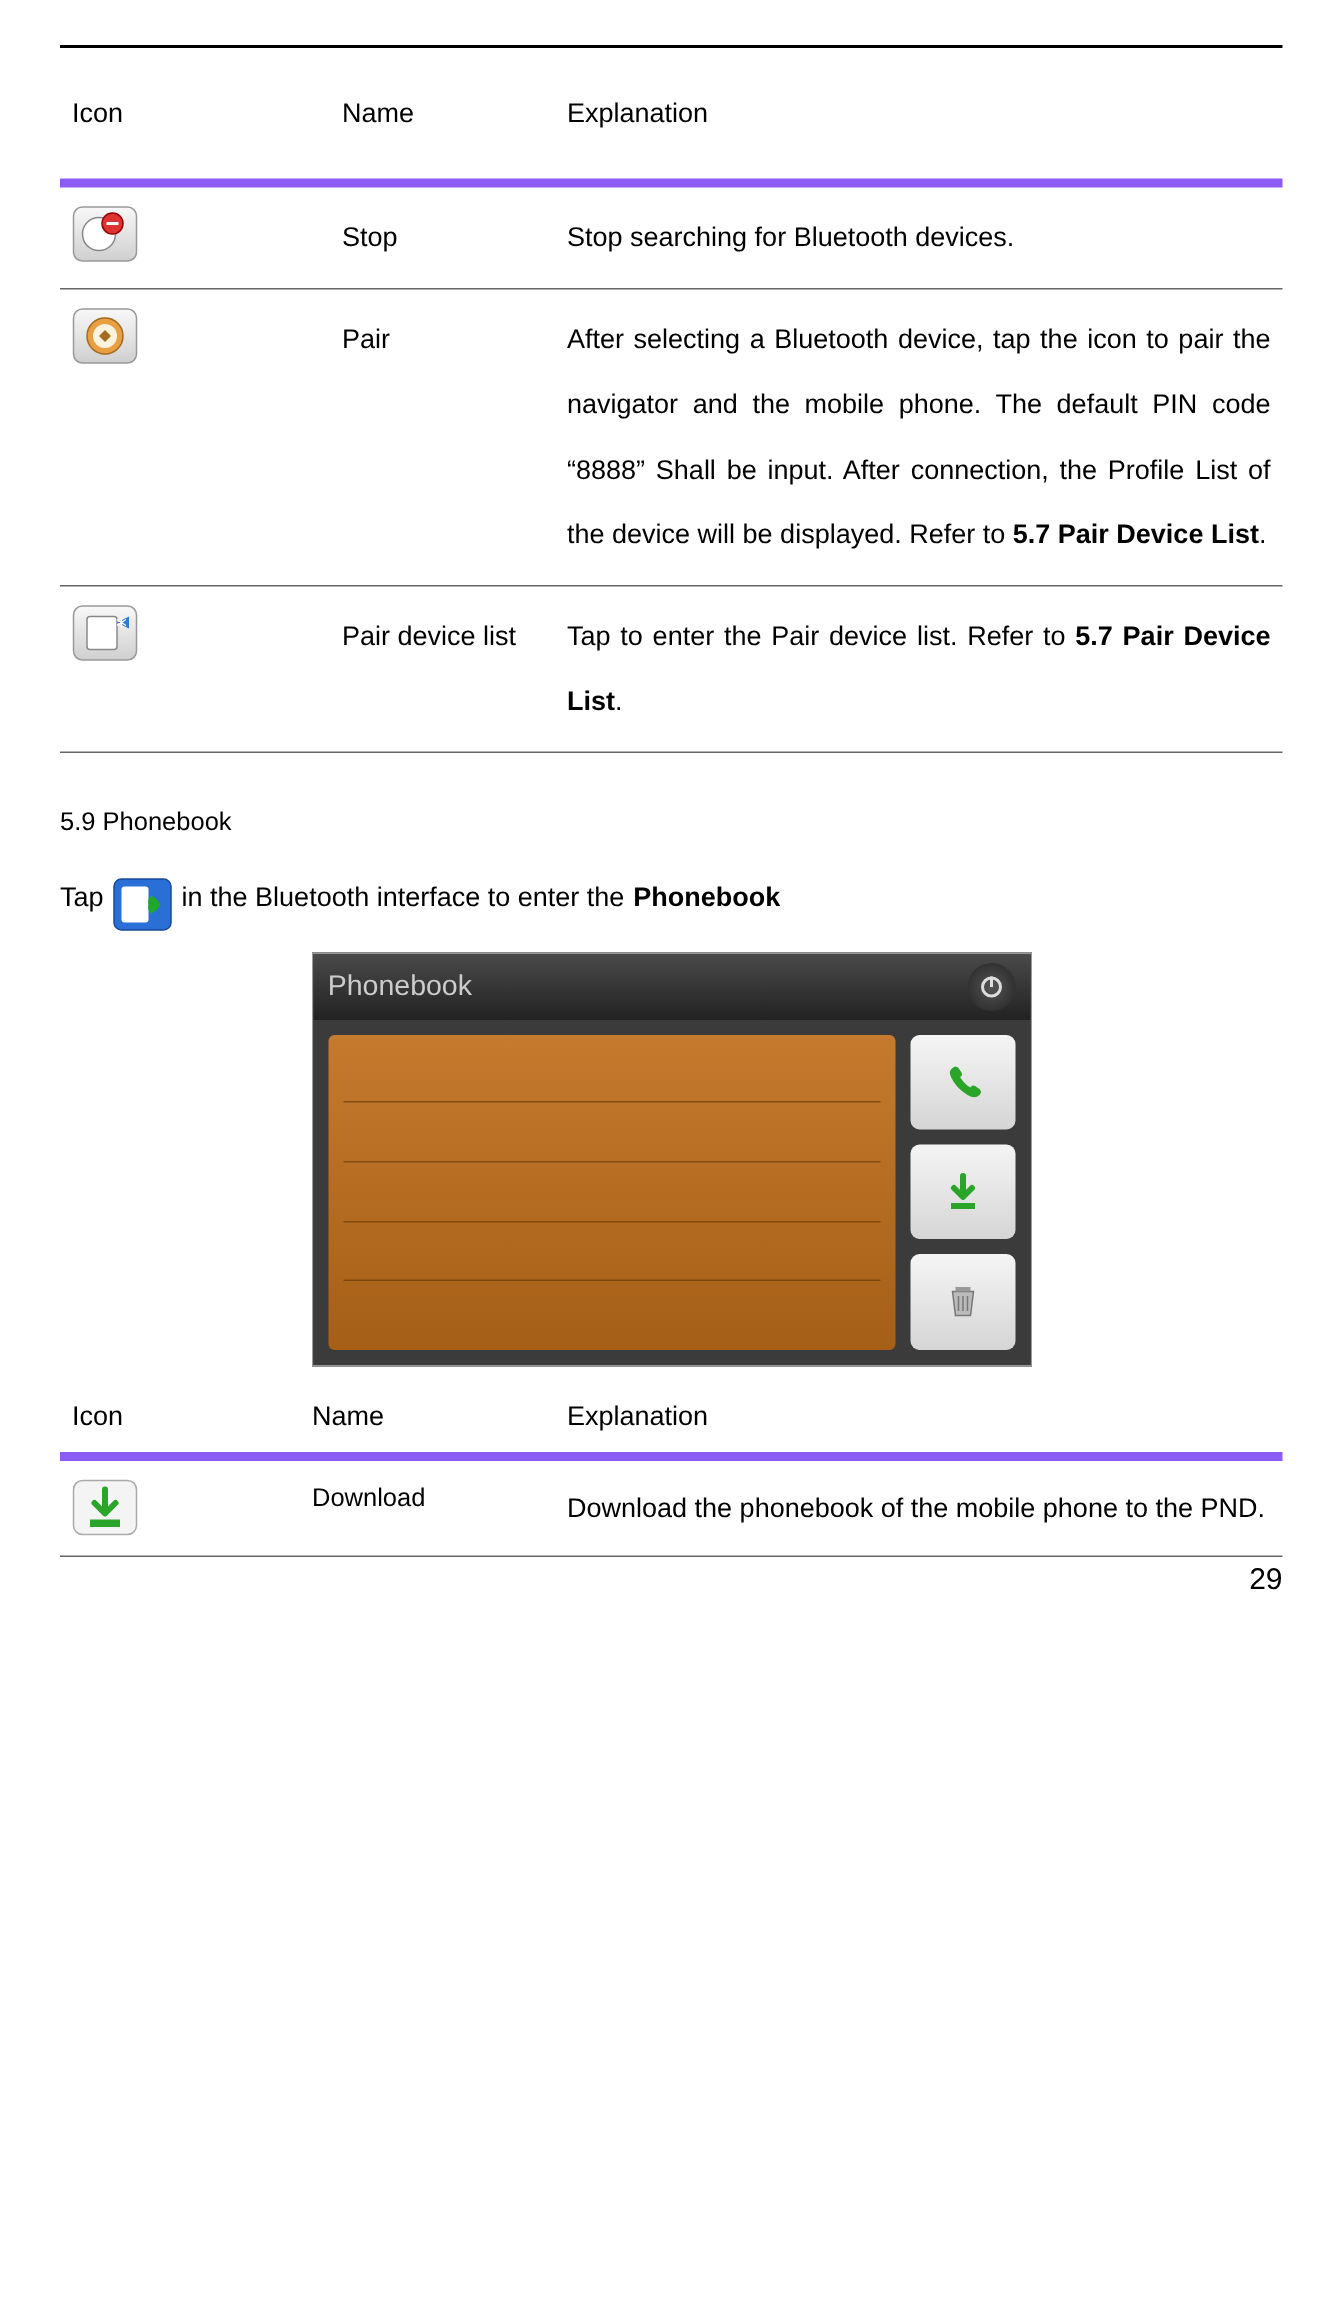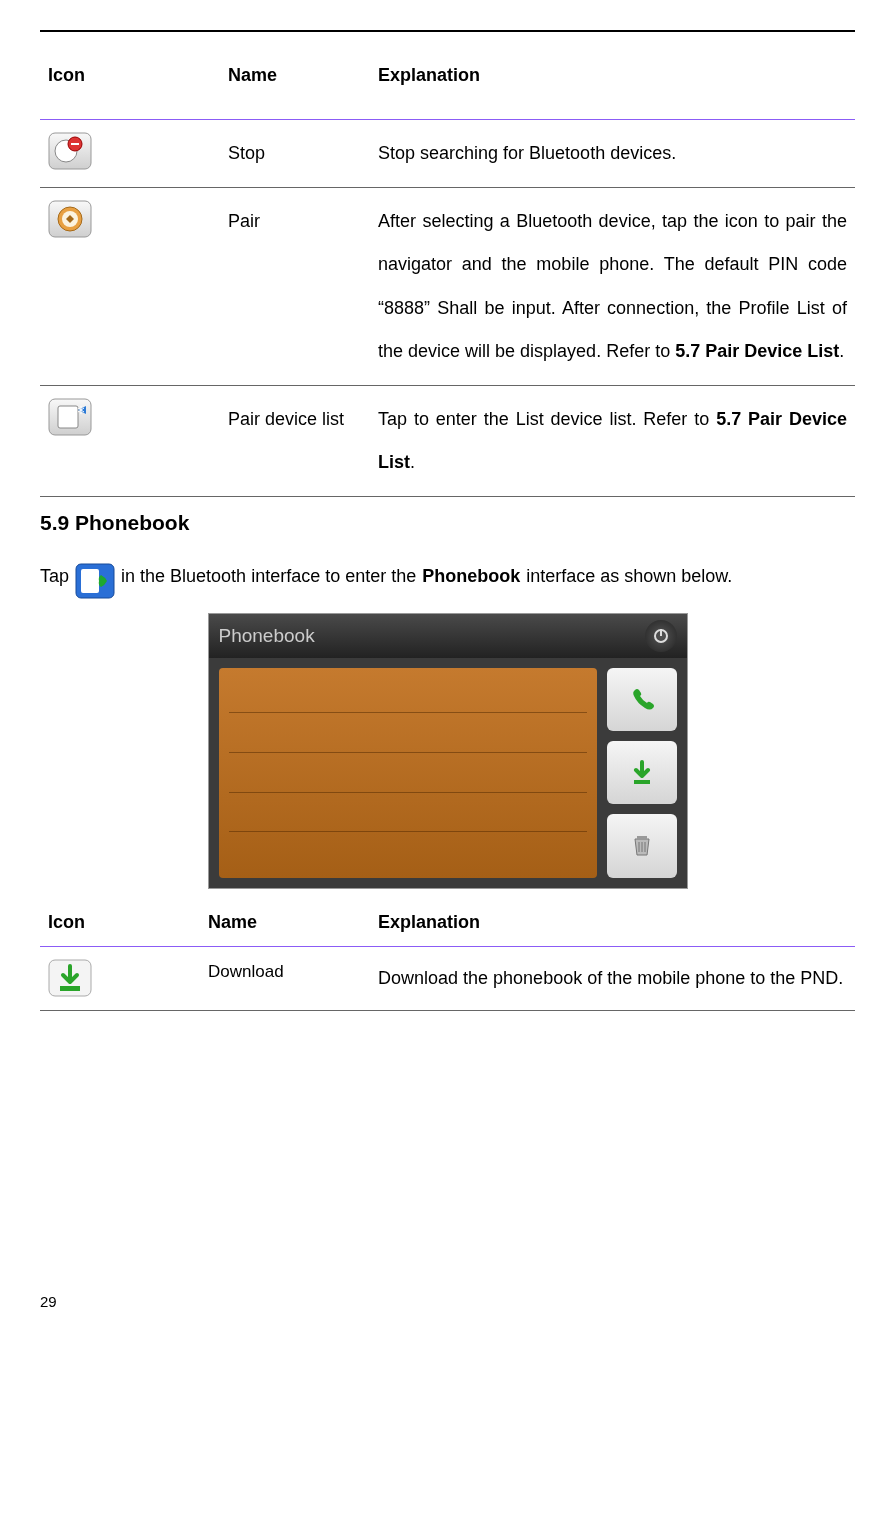--- a/index.html
+++ b/index.html
@@ -15,23 +15,23 @@
   .page-border-top {
     border-top: 2px solid #000;
     margin-bottom: 20px;
   }
   table.icon-table {
     width: 100%;
     border-collapse: collapse;
   }
   table.icon-table th {
     text-align: left;
-    font-weight: bold;
+    font-weight: normal;
     padding: 10px 8px 30px 8px;
-    border-bottom: 1px solid #8b5cf6;
+    border-bottom: 6px solid #8b5cf6;
     vertical-align: top;
   }
   table.icon-table th.col-icon { width: 180px; }
   table.icon-table th.col-name { width: 150px; }
   table.icon-table th.col-expl { }
   table.icon-table td {
     padding: 12px 8px;
     border-bottom: 1px solid #666;
     vertical-align: top;
     text-align: left;
@@ -42,23 +42,23 @@
   }
   table.icon-table2 td.td-expl {
     line-height: 1.6;
     margin-top: 48px;
   }
   table.icon-table td.td-name {
     line-height: 2.4;
   }
   .bold { font-weight: bold; }
   h3.section {
-    font-size: 21px;
-    font-weight: bold;
-    margin: 10px 0 24px 0;
+    font-size: 17px;
+    font-weight: normal;
+    margin: 33px 0 24px 0;
   }
   .intro-line {
     margin-bottom: 14px;
     display: flex;
     align-items: flex-start;
     flex-wrap: wrap;
     gap: 6px;
   }
   
   .mini-icon {
@@ -74,23 +74,22 @@
     height: 100%;
   }
   .phonebook-screenshot {
     width: 480px;
     margin: 0 auto 10px auto;
     display: block;
     border: 1px solid #999;
     background: #000;
   }
   .page-number {
-    text-align: left;
-    margin-top: 280px;
-    font-size: 15px;
+    text-align: right;
+    font-size: 20px;
   }
   .pb-header {
     display: flex;
     align-items: center;
     justify-content: space-between;
     background: linear-gradient(#4a4a4a, #222);
     padding: 6px 10px;
   }
   .pb-title {
     color: #ccc;
@@ -210,40 +209,39 @@
               </defs>
             <rect x="1" y="1" width="42" height="36" rx="6" fill="url(#g3)" stroke="#999"></rect>
             <rect x="10" y="8" width="20" height="22" rx="2" fill="#fff" stroke="#888"></rect>
             <polygon points="30,12 38,8 38,16" fill="#2b7ad6"></polygon>
             <path d="M33 8 L33 16 M30 10 L36 14 M30 14 L36 10" stroke="#fff" stroke-width="1"></path>
           </svg>
         </span>
       </td>
       <td class="td-name" style="text-align:justify">Pair device list</td>
       <td class="td-expl">
-        <span>Tap to enter the List device list. Refer to </span><span class="bold">5.7 Pair Device List</span><span>.</span>
+        <span>Tap to enter the Pair device list. Refer to </span><span class="bold">5.7 Pair Device List</span><span>.</span>
       </td>
     </tr>
   </tbody>
 </table>
 
 <h3 class="section">5.9 Phonebook</h3>
 
 <div class="intro-line">
   <span>Tap </span>
   <span class="mini-icon" style="width:40px;height:36px">
     <svg viewBox="0 0 40 36">
       <rect x="1" y="1" width="38" height="34" rx="5" fill="#2a6fd6" stroke="#174a99"></rect>
       <rect x="6" y="6" width="18" height="24" rx="2" fill="#fff"></rect>
       <path d="M26 12 q4 2 6 6 q-2 4 -6 6 q-3 -2 -2 -6 q-1 -4 2 -6" fill="#1ea82e"></path>
     </svg>
   </span>
   <span> in the Bluetooth interface to enter the </span>
   <span class="bold">Phonebook</span>
-  <span> interface as shown below.</span>
 </div>
 
 <div class="phonebook-screenshot">
   <div class="pb-header">
     <span class="pb-title">Phonebook</span>
     <span class="pb-power">
       <svg width="18" height="18" viewBox="0 0 18 18">
           <circle cx="9" cy="9" r="6" fill="none" stroke="#ddd" stroke-width="2"></circle>
           <line x1="9" y1="2" x2="9" y2="9" stroke="#ddd" stroke-width="2"></line>
         </svg>

